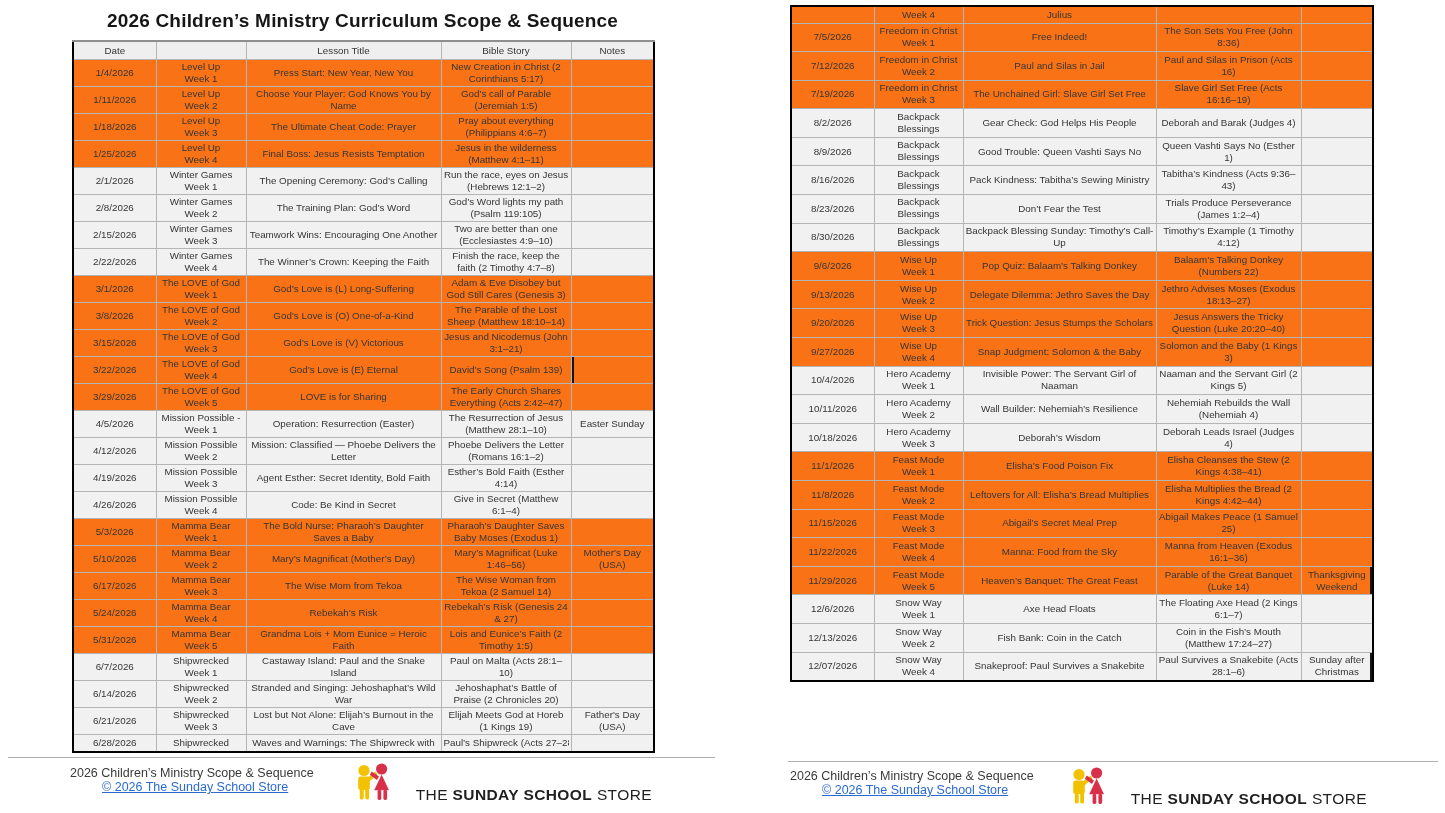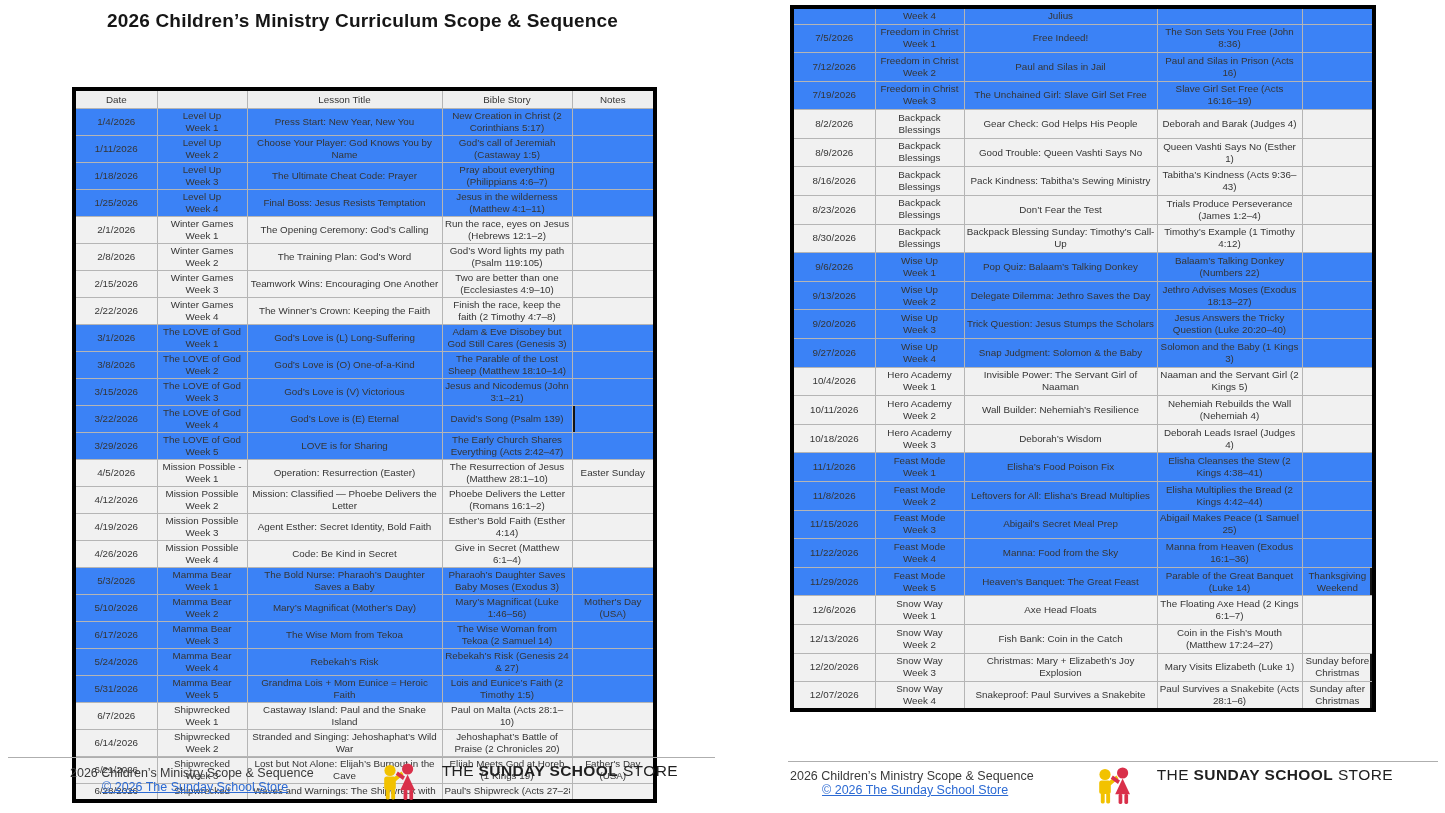--- a/index.html
+++ b/index.html
@@ -1,34 +1,34 @@
 <!DOCTYPE html>
 <html><head>
 <meta charset="utf-8">
 <style>
   html,body{margin:0;padding:0;}
   body{
     width:1445px;height:813px;background:#ffffff;position:relative;overflow:hidden;
     font-family:"Liberation Sans",sans-serif;color:#333;
   }
-  .page{position:absolute;top:0;height:813px;background:#fff;padding-left:26px;}
+  .page{position:absolute;top:0;height:813px;background:#fff;}
   #page-left{left:0;width:722px;}
   #page-right{left:722px;width:723px;}
 
   .doc-title{
     position:absolute;left:40px;width:645px;top:10px;text-align:center;
     font-size:19px;font-weight:700;color:#161616;letter-spacing:.2px;
   }
 
   table.grid{
     position:absolute;border-collapse:collapse;table-layout:fixed;
-    font-size:9.8px;line-height:12px;color:#353535;background:#3b82f6;
-    border:4px solid #000000;
+    font-size:9.8px;line-height:12px;color:#353535;background:#f97316;
+    border:2px solid #000000;
   }
-  #table-left{top:40px;left:72px;width:581px;margin-top:47px;}
+  #table-left{top:40px;left:72px;width:581px;}
   #table-right{top:5px;left:68px;width:582px;}
   table.grid th,table.grid td{
     border:1px solid #b5b5b5;text-align:center;vertical-align:middle;
     padding:1px 2px;overflow:hidden;font-weight:400;
   }
   table.grid th{background:#efefef;height:15px;border-top:2px solid #8f8f8f;}
   #table-left tbody tr{height:26.8px;}
   #table-right tbody tr{height:28.6px;}
   tr.shaded td{background:#f1f1f1;}
   tr.clipped{height:17px !important;}
@@ -40,21 +40,21 @@
   .footer-rule{position:absolute;height:1px;background:#aeaeae;}
   #rule-left{left:8px;width:707px;top:757px;}
   #rule-right{left:66px;width:650px;top:761px;}
 
   .footer-text{position:absolute;font-size:12.5px;color:#3a3a3a;}
   #footer-left{left:70px;top:766px;}
   #footer-right{left:68px;top:769px;}
   .footer-text .line1{}
   a.copy-link{color:#2c6ad3;text-decoration:underline;font-size:12.5px;cursor:pointer;margin-left:32px;}
 
-  .logo{position:absolute;display:flex;align-items:flex-start;gap:23px;}
+  .logo{position:absolute;display:flex;align-items:flex-end;gap:23px;}
   #logo-left{right:70px;top:762px;}
   #logo-right{right:78px;top:766px;}
   .logo-text{font-size:15.5px;color:#1f1f1f;letter-spacing:.4px;white-space:nowrap;}
   .logo-text .bold{font-weight:800;}
 </style>
 </head>
 <body>
 
 <div class="page" id="page-left">
   <div class="doc-title">2026 Children’s Ministry Curriculum Scope &amp; Sequence</div>
@@ -97,21 +97,21 @@
           <td>
             <div class="c">1/11/2026</div>
           </td>
           <td>
             <div class="c">Level Up<br>Week 2</div>
           </td>
           <td>
             <div class="c">Choose Your Player: God Knows You by Name</div>
           </td>
           <td>
-            <div class="c">God’s call of Jeremiah (Castaway 1:5)</div>
+            <div class="c">God’s call of Parable (Jeremiah 1:5)</div>
           </td>
           <td>
             <div class="c"></div>
           </td>
         </tr>
         <tr>
           <td>
             <div class="c">1/18/2026</div>
           </td>
           <td>
@@ -369,21 +369,21 @@
           <td>
             <div class="c">5/3/2026</div>
           </td>
           <td>
             <div class="c">Mamma Bear<br>Week 1</div>
           </td>
           <td>
             <div class="c">The Bold Nurse: Pharaoh’s Daughter Saves a Baby</div>
           </td>
           <td>
-            <div class="c">Pharaoh’s Daughter Saves Baby Moses (Exodus 3)</div>
+            <div class="c">Pharaoh’s Daughter Saves Baby Moses (Exodus 1)</div>
           </td>
           <td>
             <div class="c"></div>
           </td>
         </tr>
         <tr>
           <td>
             <div class="c">5/10/2026</div>
           </td>
           <td>
@@ -943,37 +943,20 @@
           </td>
           <td>
             <div class="c">Coin in the Fish’s Mouth (Matthew 17:24–27)</div>
           </td>
           <td>
             <div class="c"></div>
           </td>
         </tr>
         <tr class="shaded">
           <td>
-            <div class="c">12/20/2026</div>
-          </td>
-          <td>
-            <div class="c">Snow Way<br>Week 3</div>
-          </td>
-          <td>
-            <div class="c">Christmas: Mary + Elizabeth’s Joy Explosion</div>
-          </td>
-          <td>
-            <div class="c">Mary Visits Elizabeth (Luke 1)</div>
-          </td>
-          <td class="marker-right">
-            <div class="c">Sunday before Christmas</div>
-          </td>
-        </tr>
-        <tr class="shaded">
-          <td>
             <div class="c">12/07/2026</div>
           </td>
           <td>
             <div class="c">Snow Way<br>Week 4</div>
           </td>
           <td>
             <div class="c">Snakeproof: Paul Survives a Snakebite</div>
           </td>
           <td>
             <div class="c">Paul Survives a Snakebite (Acts 28:1–6)</div>

